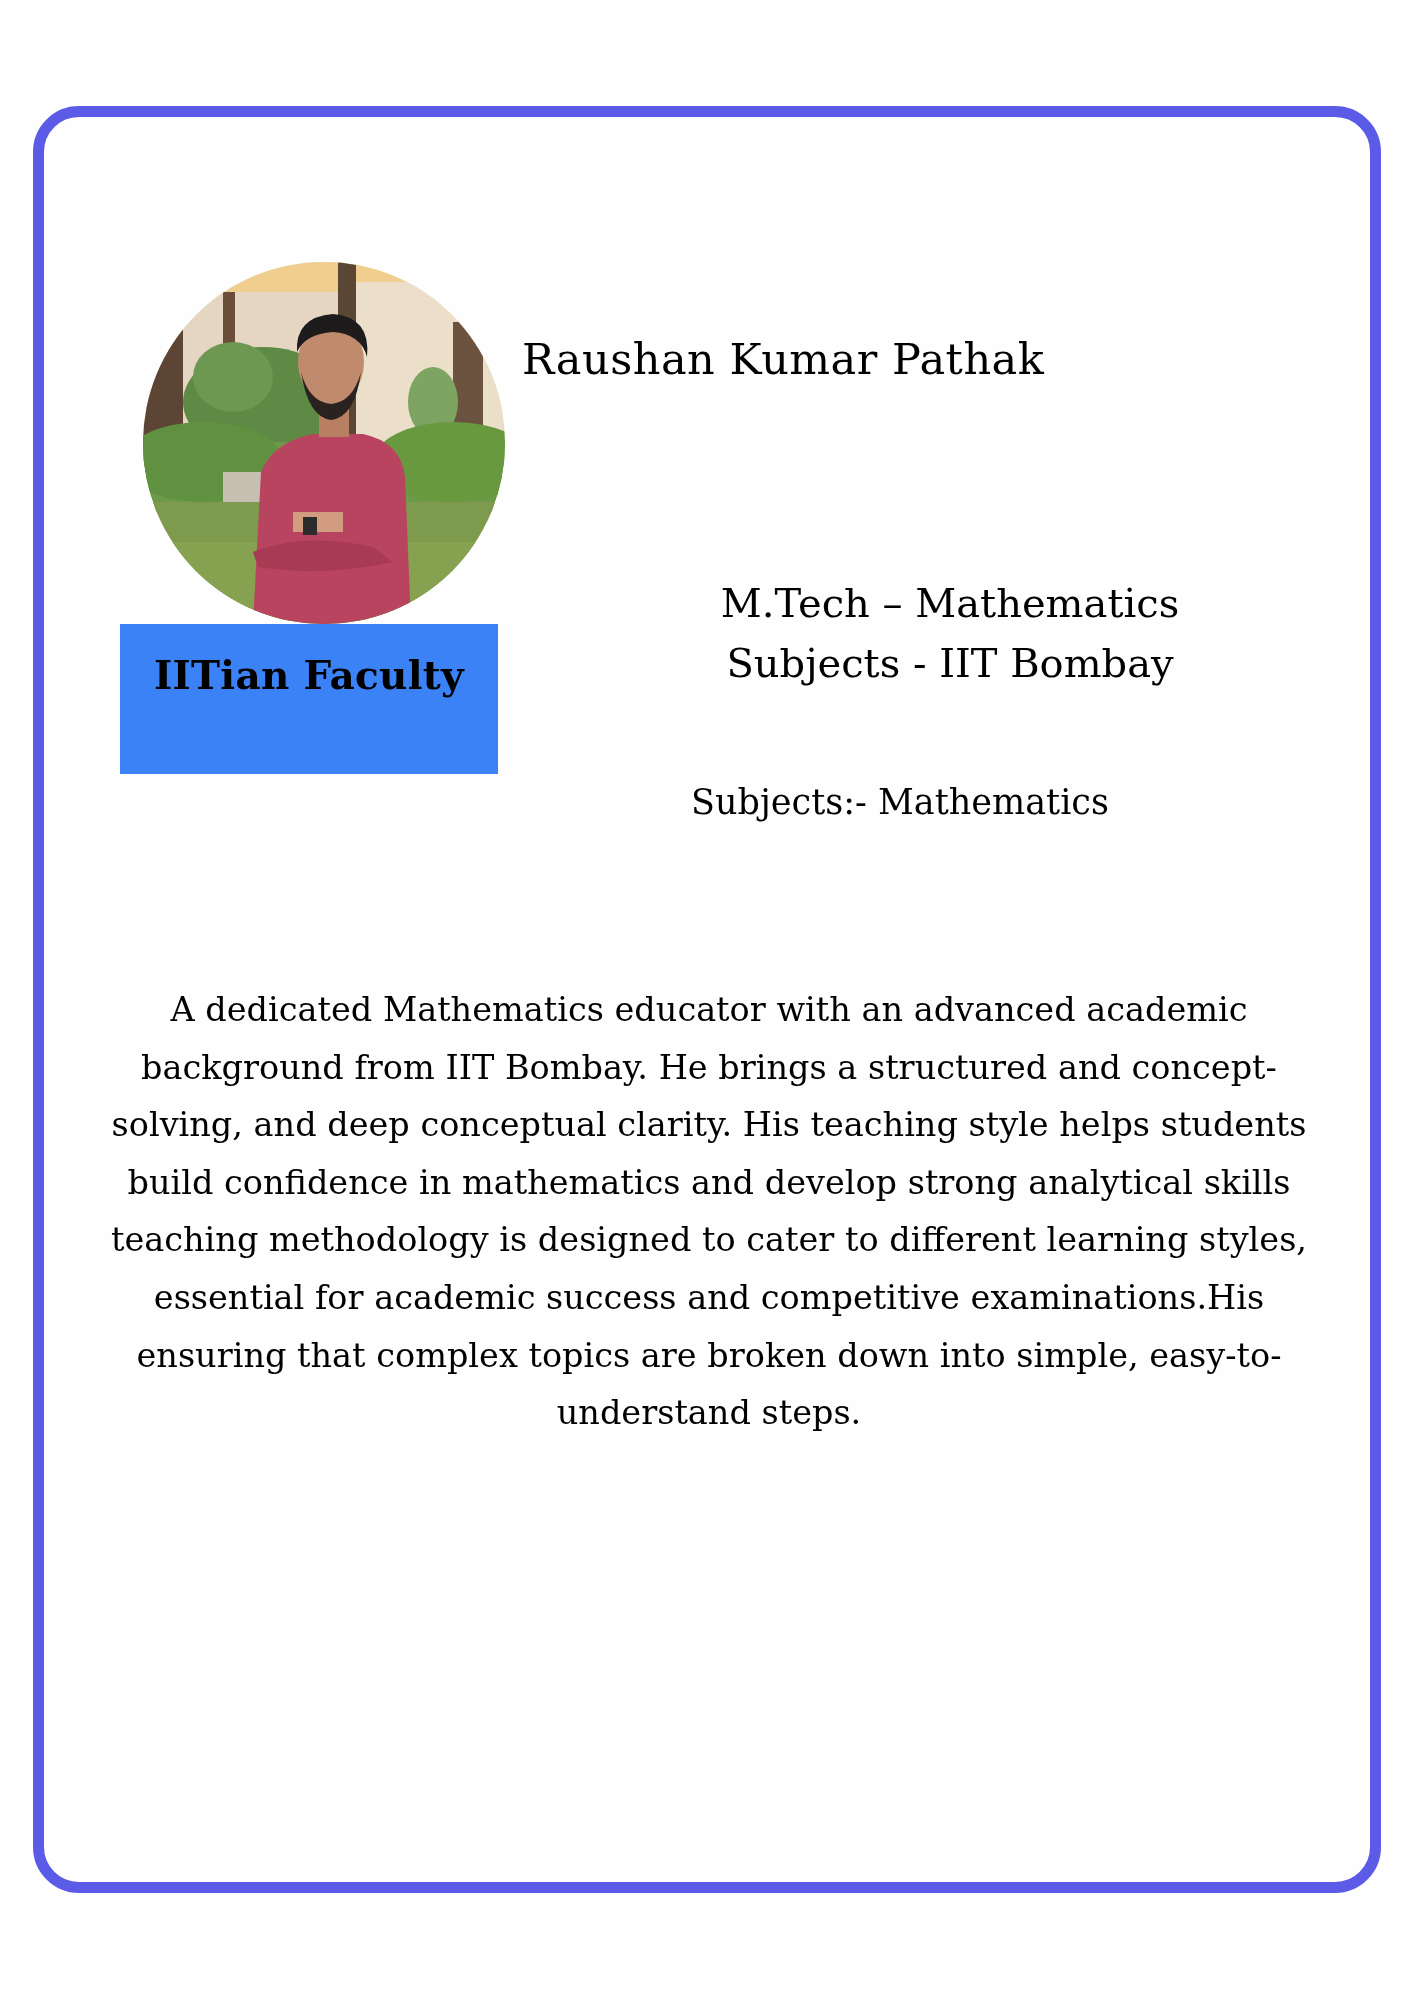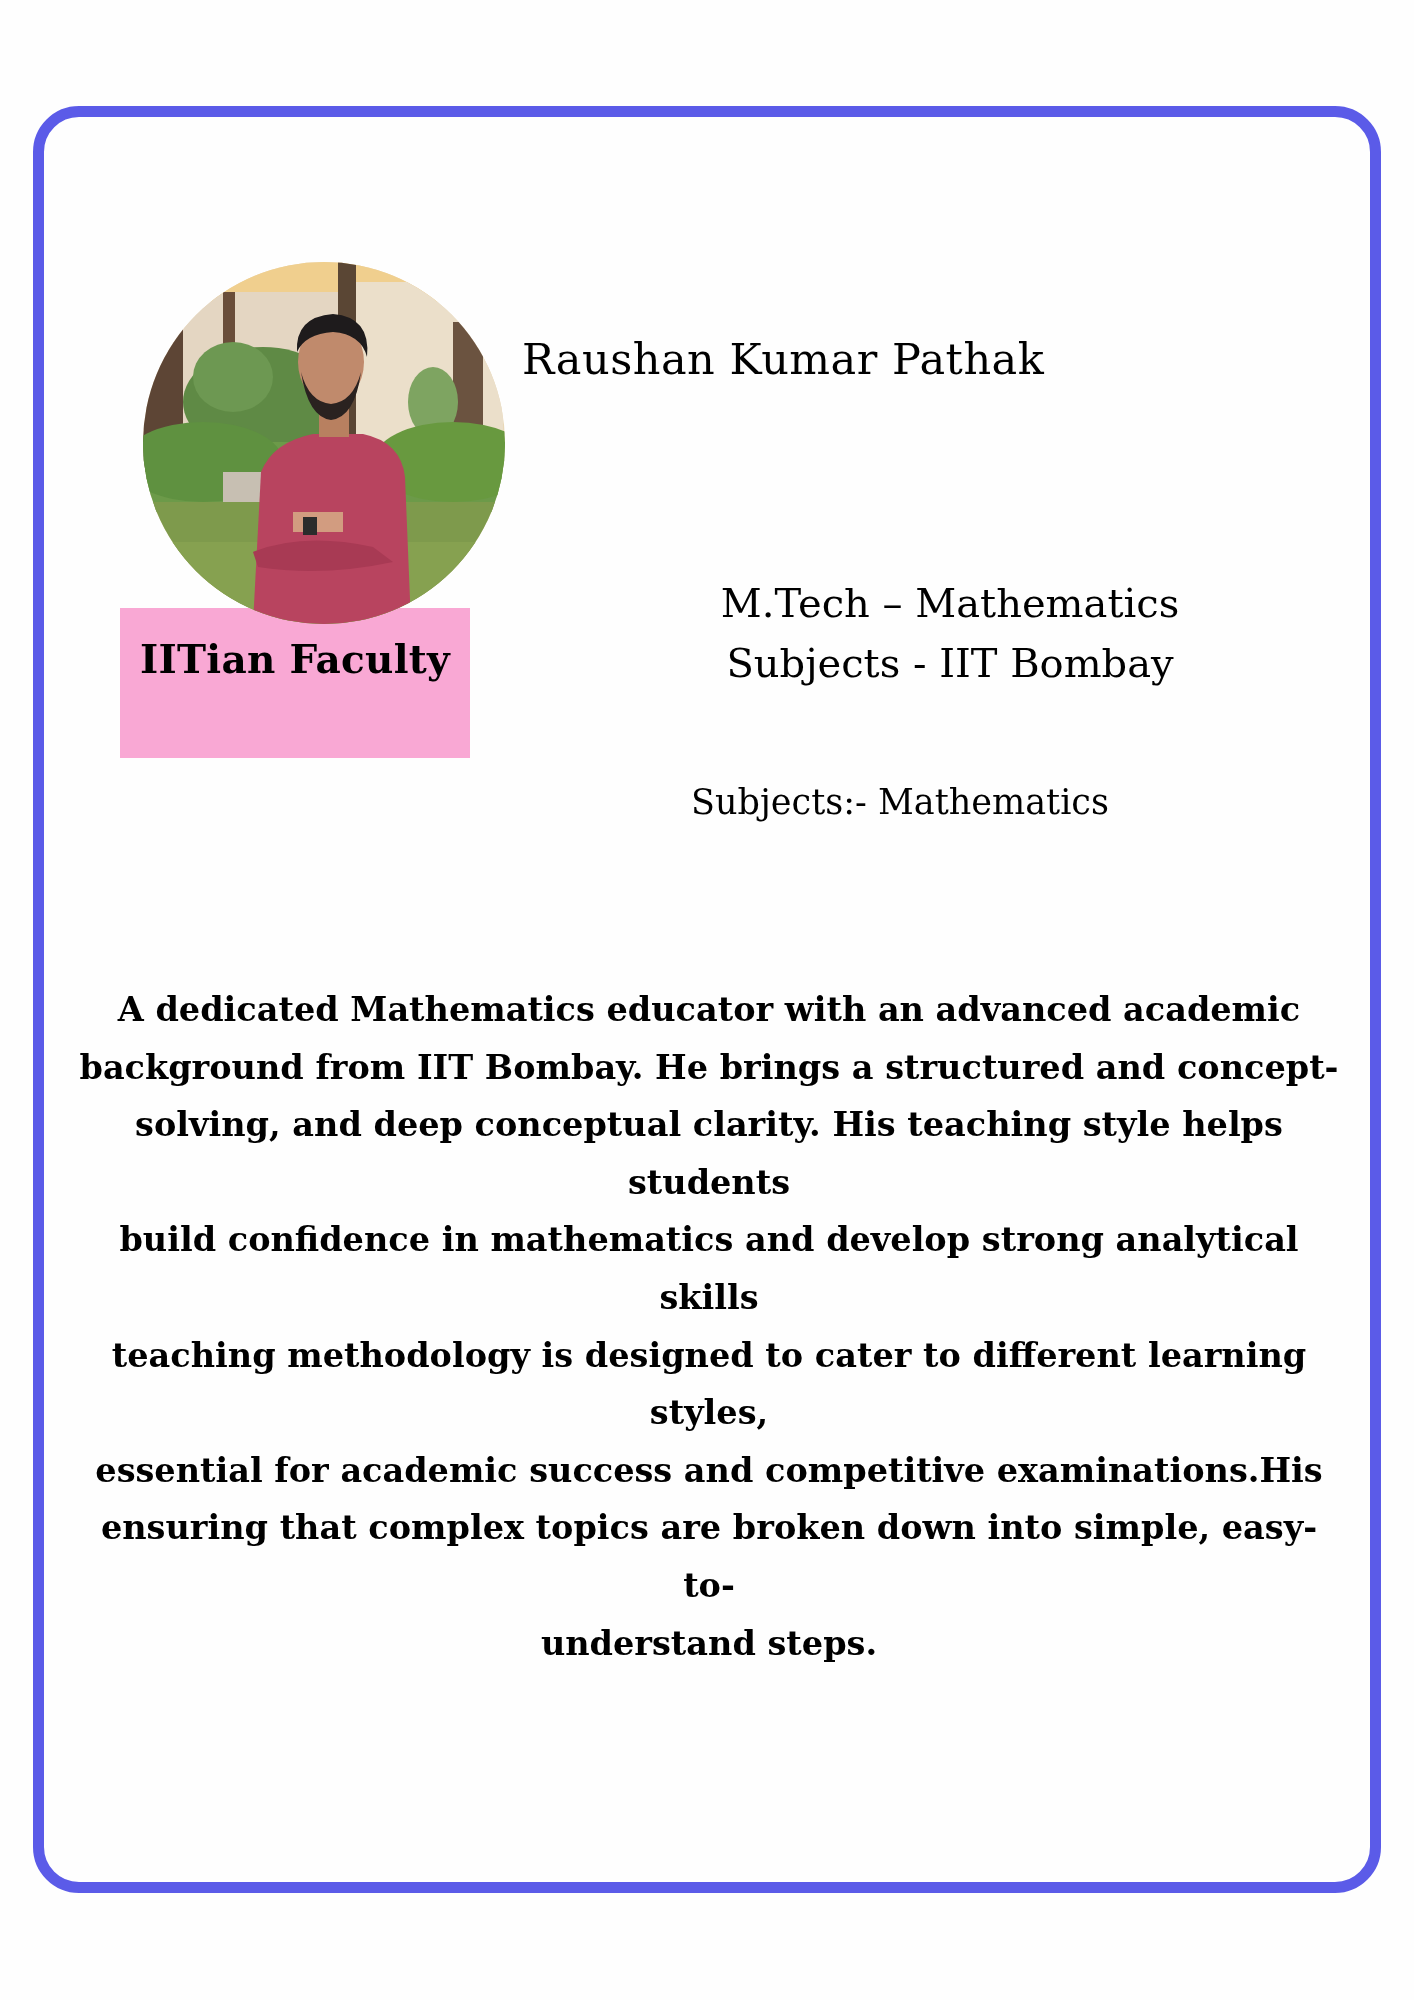--- a/index.html
+++ b/index.html
@@ -16,22 +16,22 @@
     border-radius: 46px;
     background: #fefefe;
   }
   .photo {
     position: absolute; left: 143px; top: 262px;
     width: 362px; height: 362px; border-radius: 50%;
     overflow: hidden; z-index: 3;
   }
   .photo svg { display: block; width: 100%; height: 100%; }
   .badge {
-    position: absolute; left: 120px; top: 608px;
-    width: 350px; height: 150px; background: #f9a8d4; z-index: 2;
+    position: absolute; left: 120px; top: 624px;
+    width: 378px; height: 150px; background: #3b82f6; z-index: 2;
   }
   .badge-text {
     position: absolute; left: 0; right: 0; top: 28px;
     text-align: center; font-weight: bold; font-size: 39px;
     letter-spacing: 0.3px;
   }
   .name {
     position: absolute; left: 522px; top: 334px; width: 870px;
     font-weight: normal; font-size: 43px; white-space: nowrap;
     font-family: "DejaVu Serif", serif; letter-spacing: 0.5px;
@@ -44,21 +44,21 @@
   }
   .qual.l1 { top: 573px; }
   .qual.l2 { top: 633px; }
   .subjects {
     position: absolute; left: 600px; width: 600px; top: 772px;
     text-align: center; font-size: 35px; line-height: 60px;
   }
   .subjects b { font-weight: normal; }
   .bio {
     position: absolute; left: 78px; width: 1262px; top: 981px;
-    text-align: center; font-size: 33.5px; line-height: 57.6px; font-weight: bold;
+    text-align: center; font-size: 33.5px; line-height: 57.6px;
   }
 </style>
 </head>
 <body>
 
 <div class="card"></div>
 
 <div class="photo" title="Portrait of Raushan Kumar Pathak">
   <svg viewBox="0 0 362 362" xmlns="http://www.w3.org/2000/svg">
     <rect x="0" y="0" width="362" height="362" fill="#e9d8b8"></rect>

